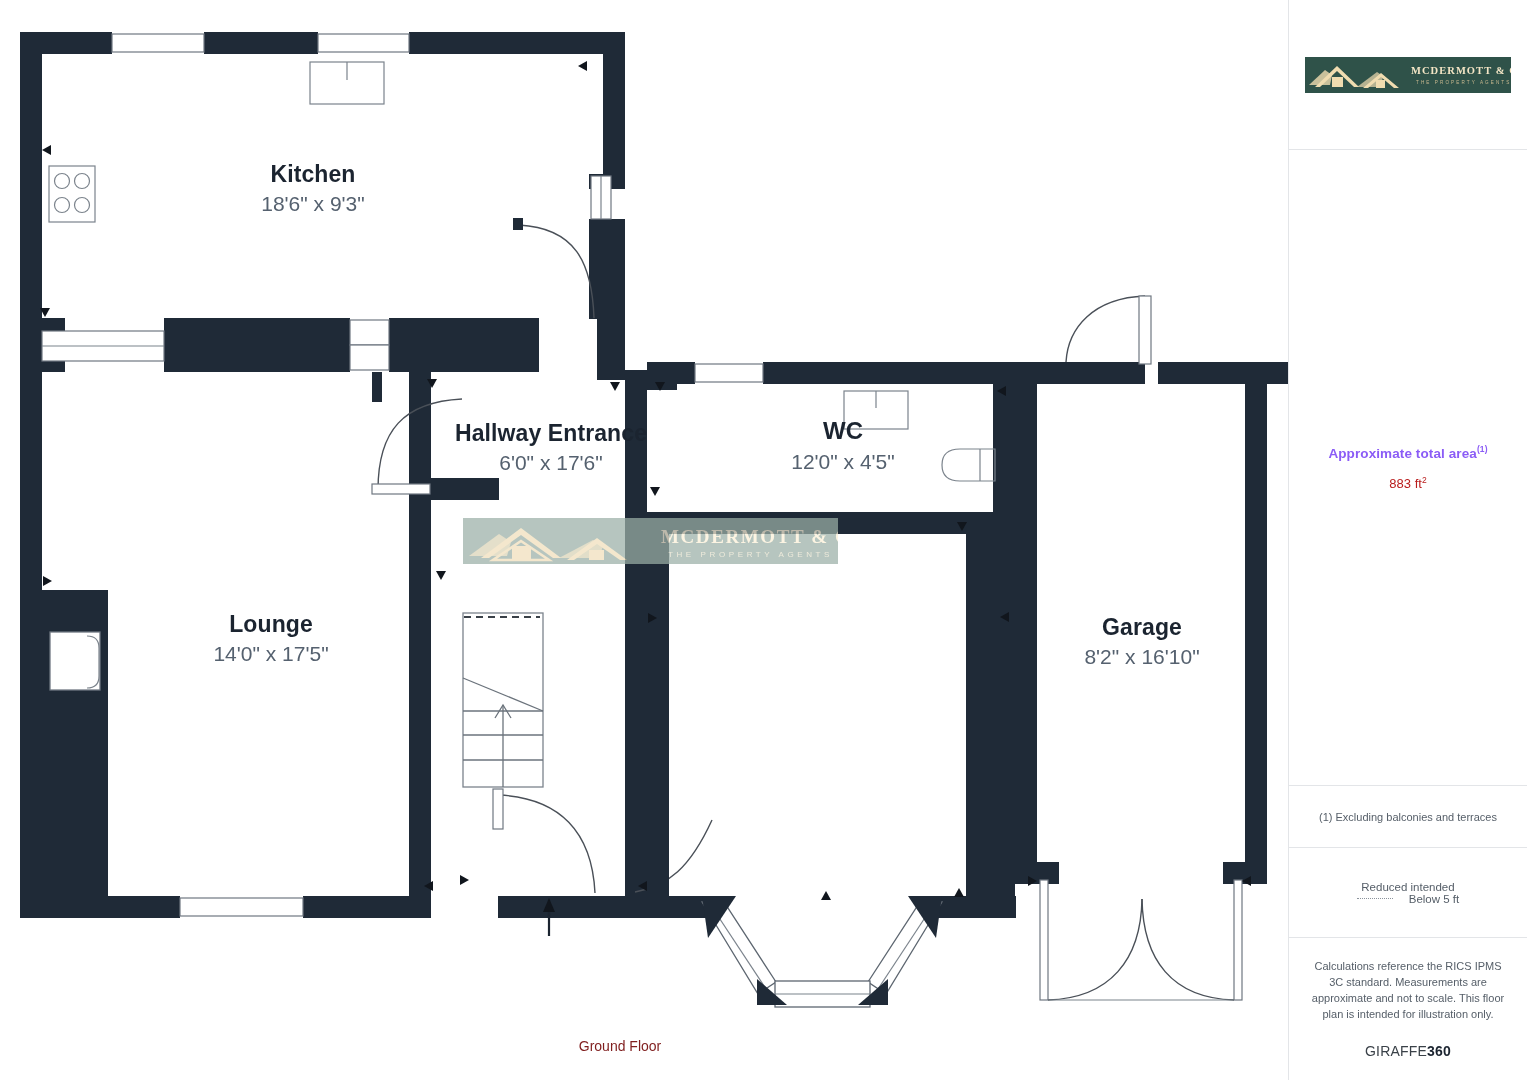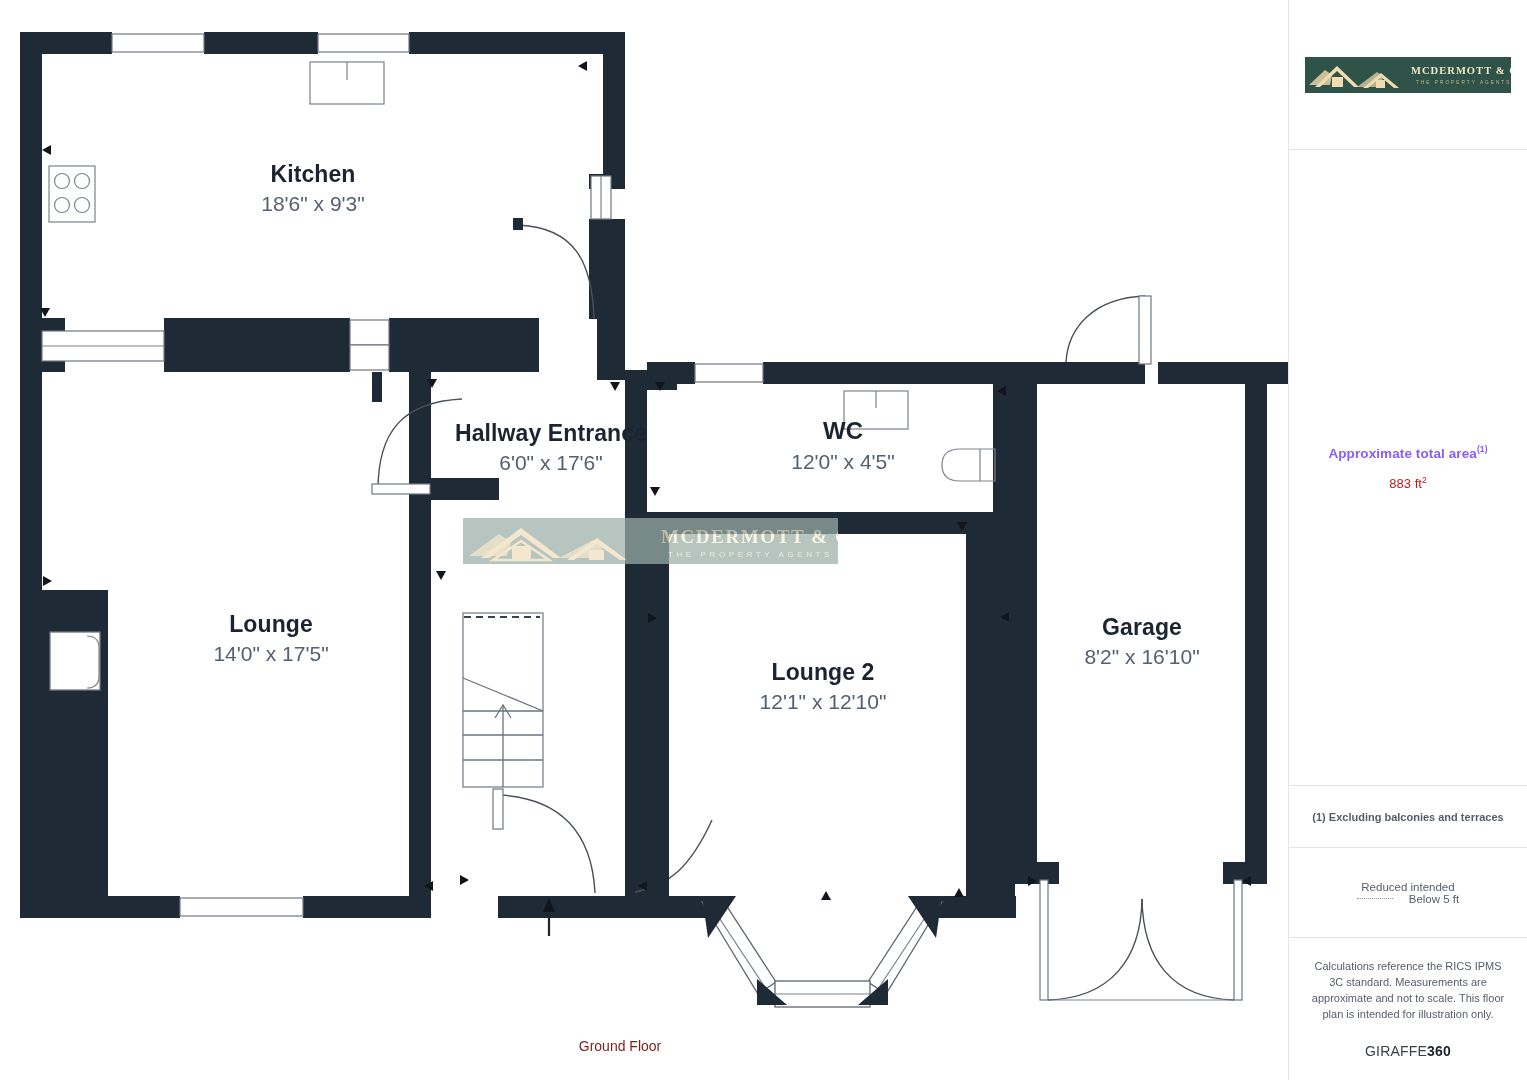--- a/index.html
+++ b/index.html
@@ -115,21 +115,20 @@
     color: #b91c1c;
   }
   #area-value sup { font-size: 8.5px; }
 
   #sb-foot1 {
     height: 62px;
     display: flex;
     align-items: center;
     justify-content: center;
     text-align: right;
-    font-weight: bold;
   }
   #sb-foot1 .txt { font-size: 11px; color: #555e68; }
 
   #sb-head {
     height: 90px;
     display: flex;
     flex-direction: column;
     align-items: center;
     justify-content: center;
     text-align: center;
@@ -418,24 +417,20 @@
     <div class="room-label wc" style="left:843px; top:417px;">
       <div class="room-name">WC</div>
       <div class="room-dims">12'0" x 4'5"</div>
     </div>
 
     <div class="room-label" style="left:271px; top:611px;">
       <div class="room-name">Lounge</div>
       <div class="room-dims">14'0" x 17'5"</div>
     </div>
 
-    <div class="room-label" style="left:823px; top:659px;">
-      <div class="room-name">Lounge 2</div>
-      <div class="room-dims">12'1" x 12'10"</div>
-    </div>
 
     <div class="room-label" style="left:1142px; top:614px;">
       <div class="room-name">Garage</div>
       <div class="room-dims">8'2" x 16'10"</div>
     </div>
 
     <svg id="watermark" viewBox="0 0 375 46">
       <rect x="0" y="0" width="375" height="46" fill="#9bb0a7"></rect>
       <g fill="#f5e2bc" opacity=".95">
         <path d="M6 38 L36 16 L48 24 L44 38 Z" opacity=".75"></path>

